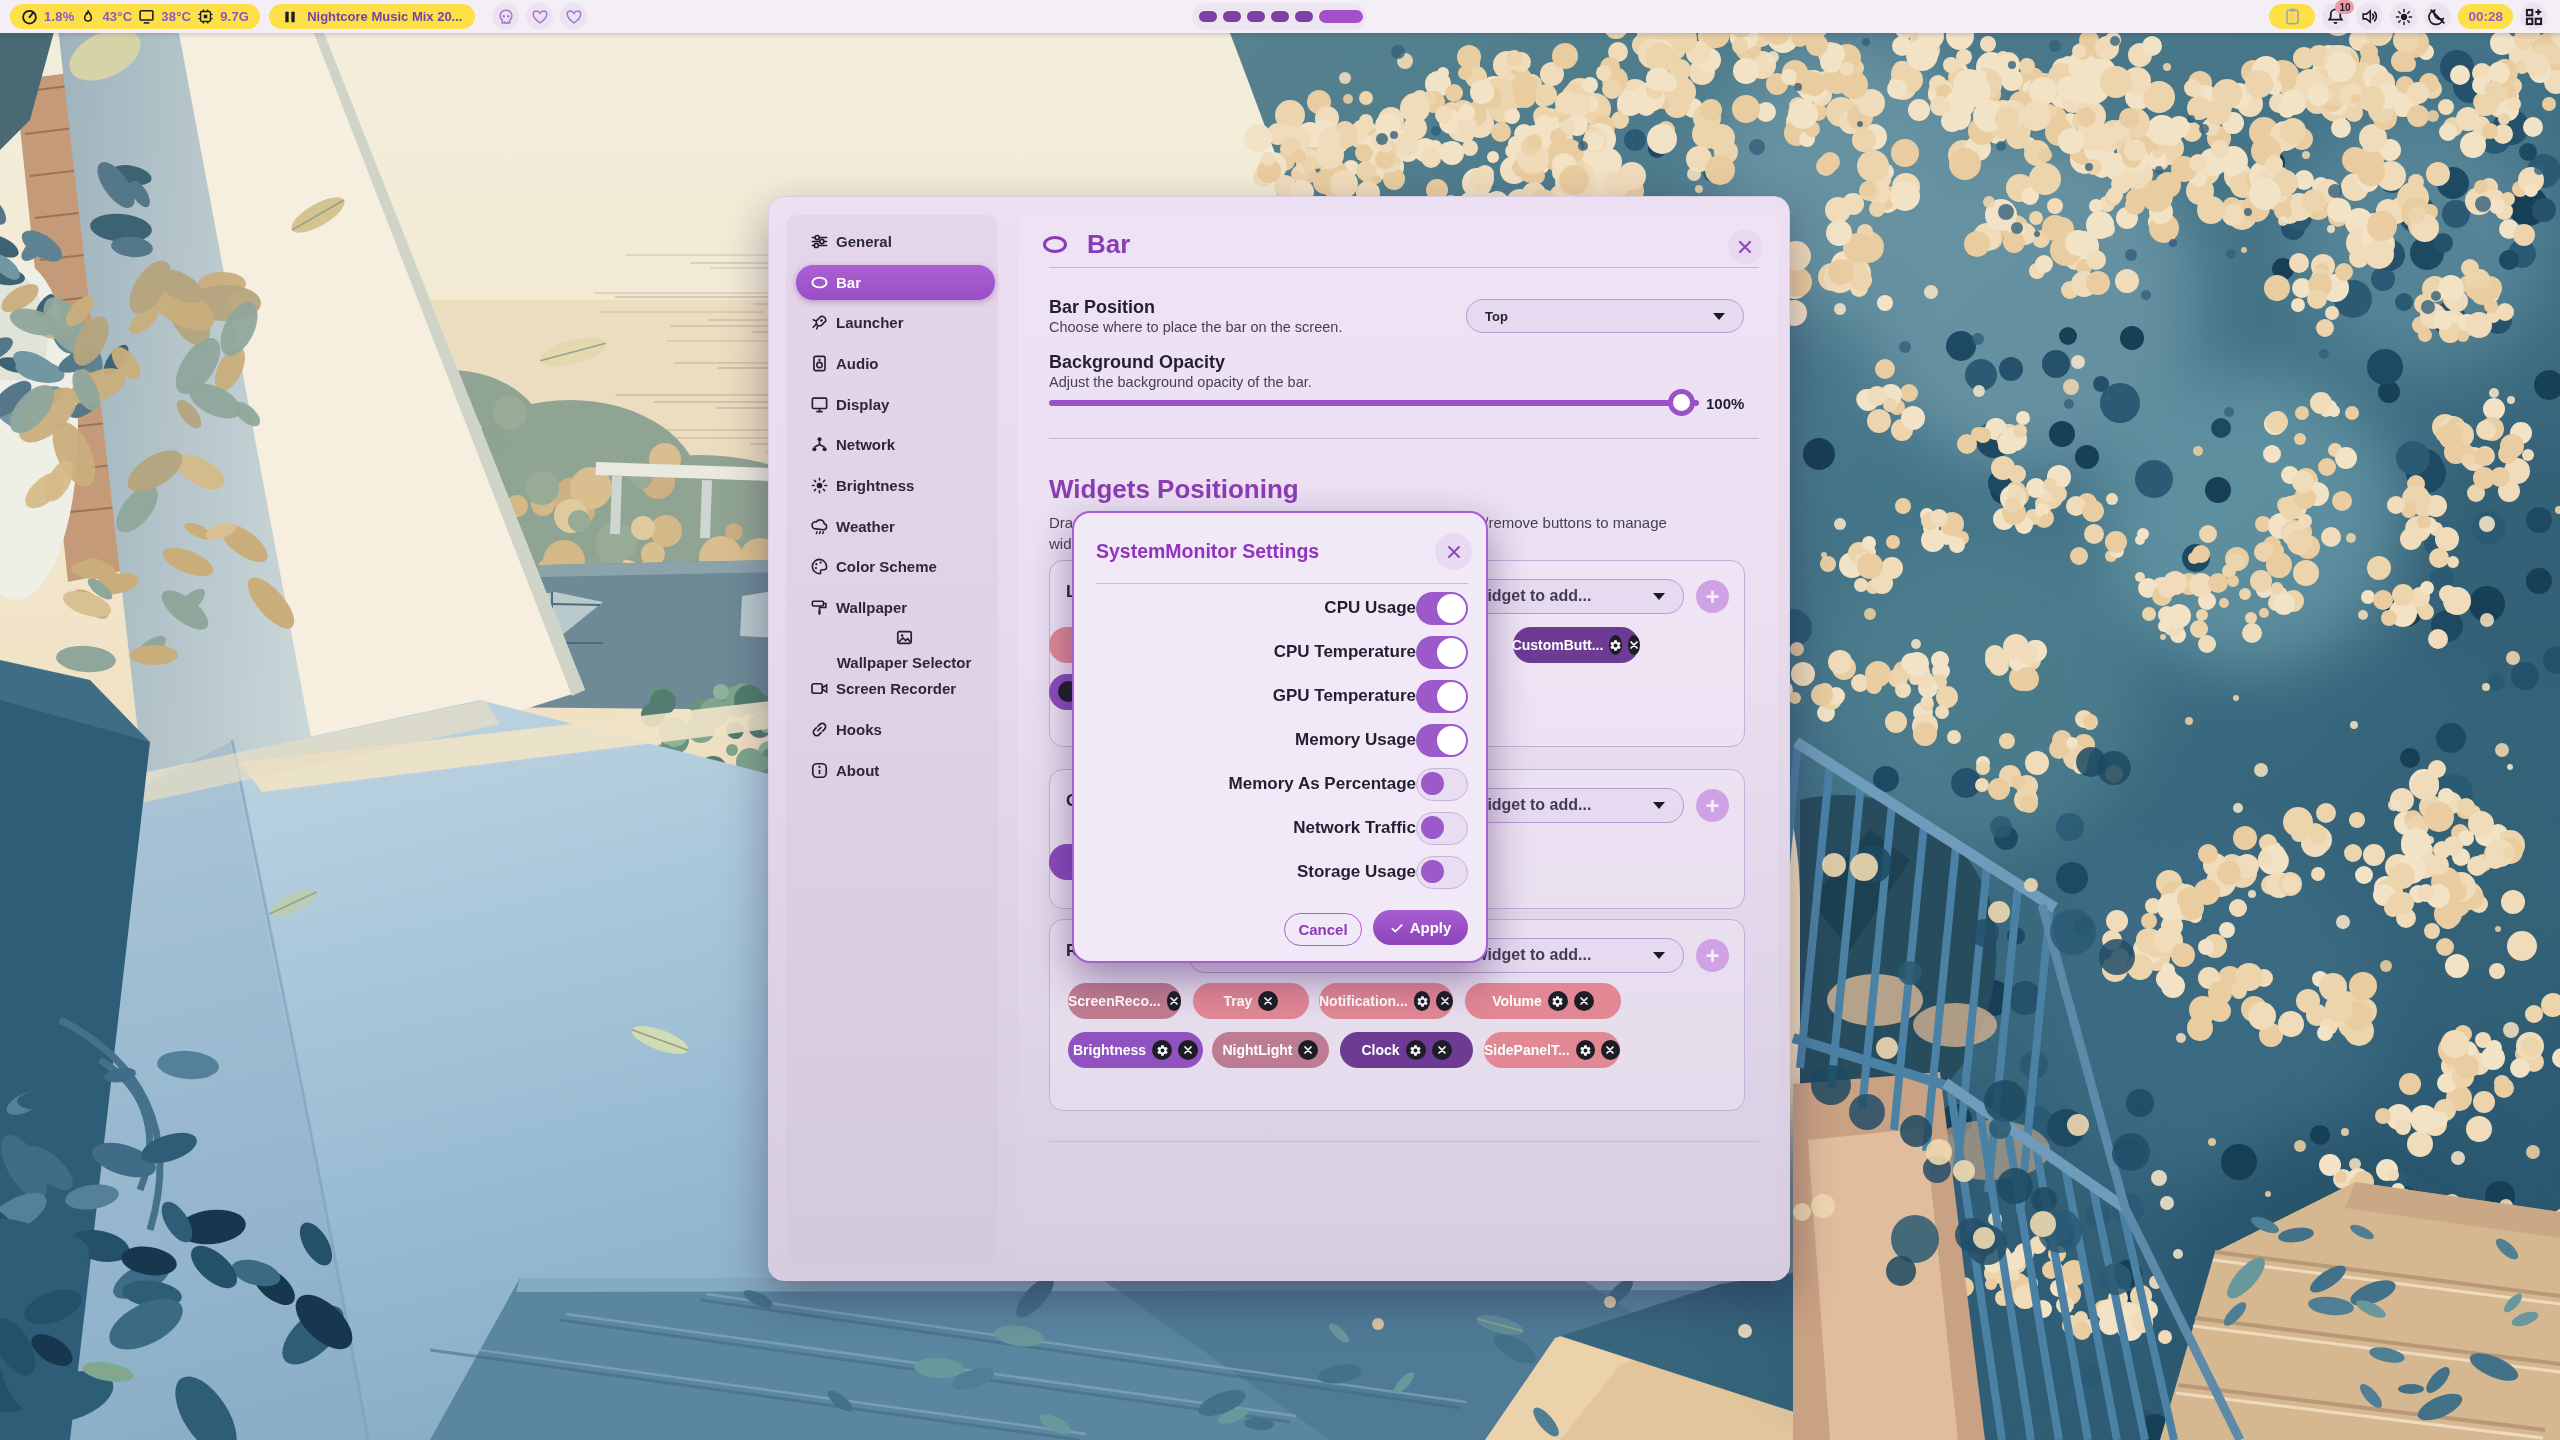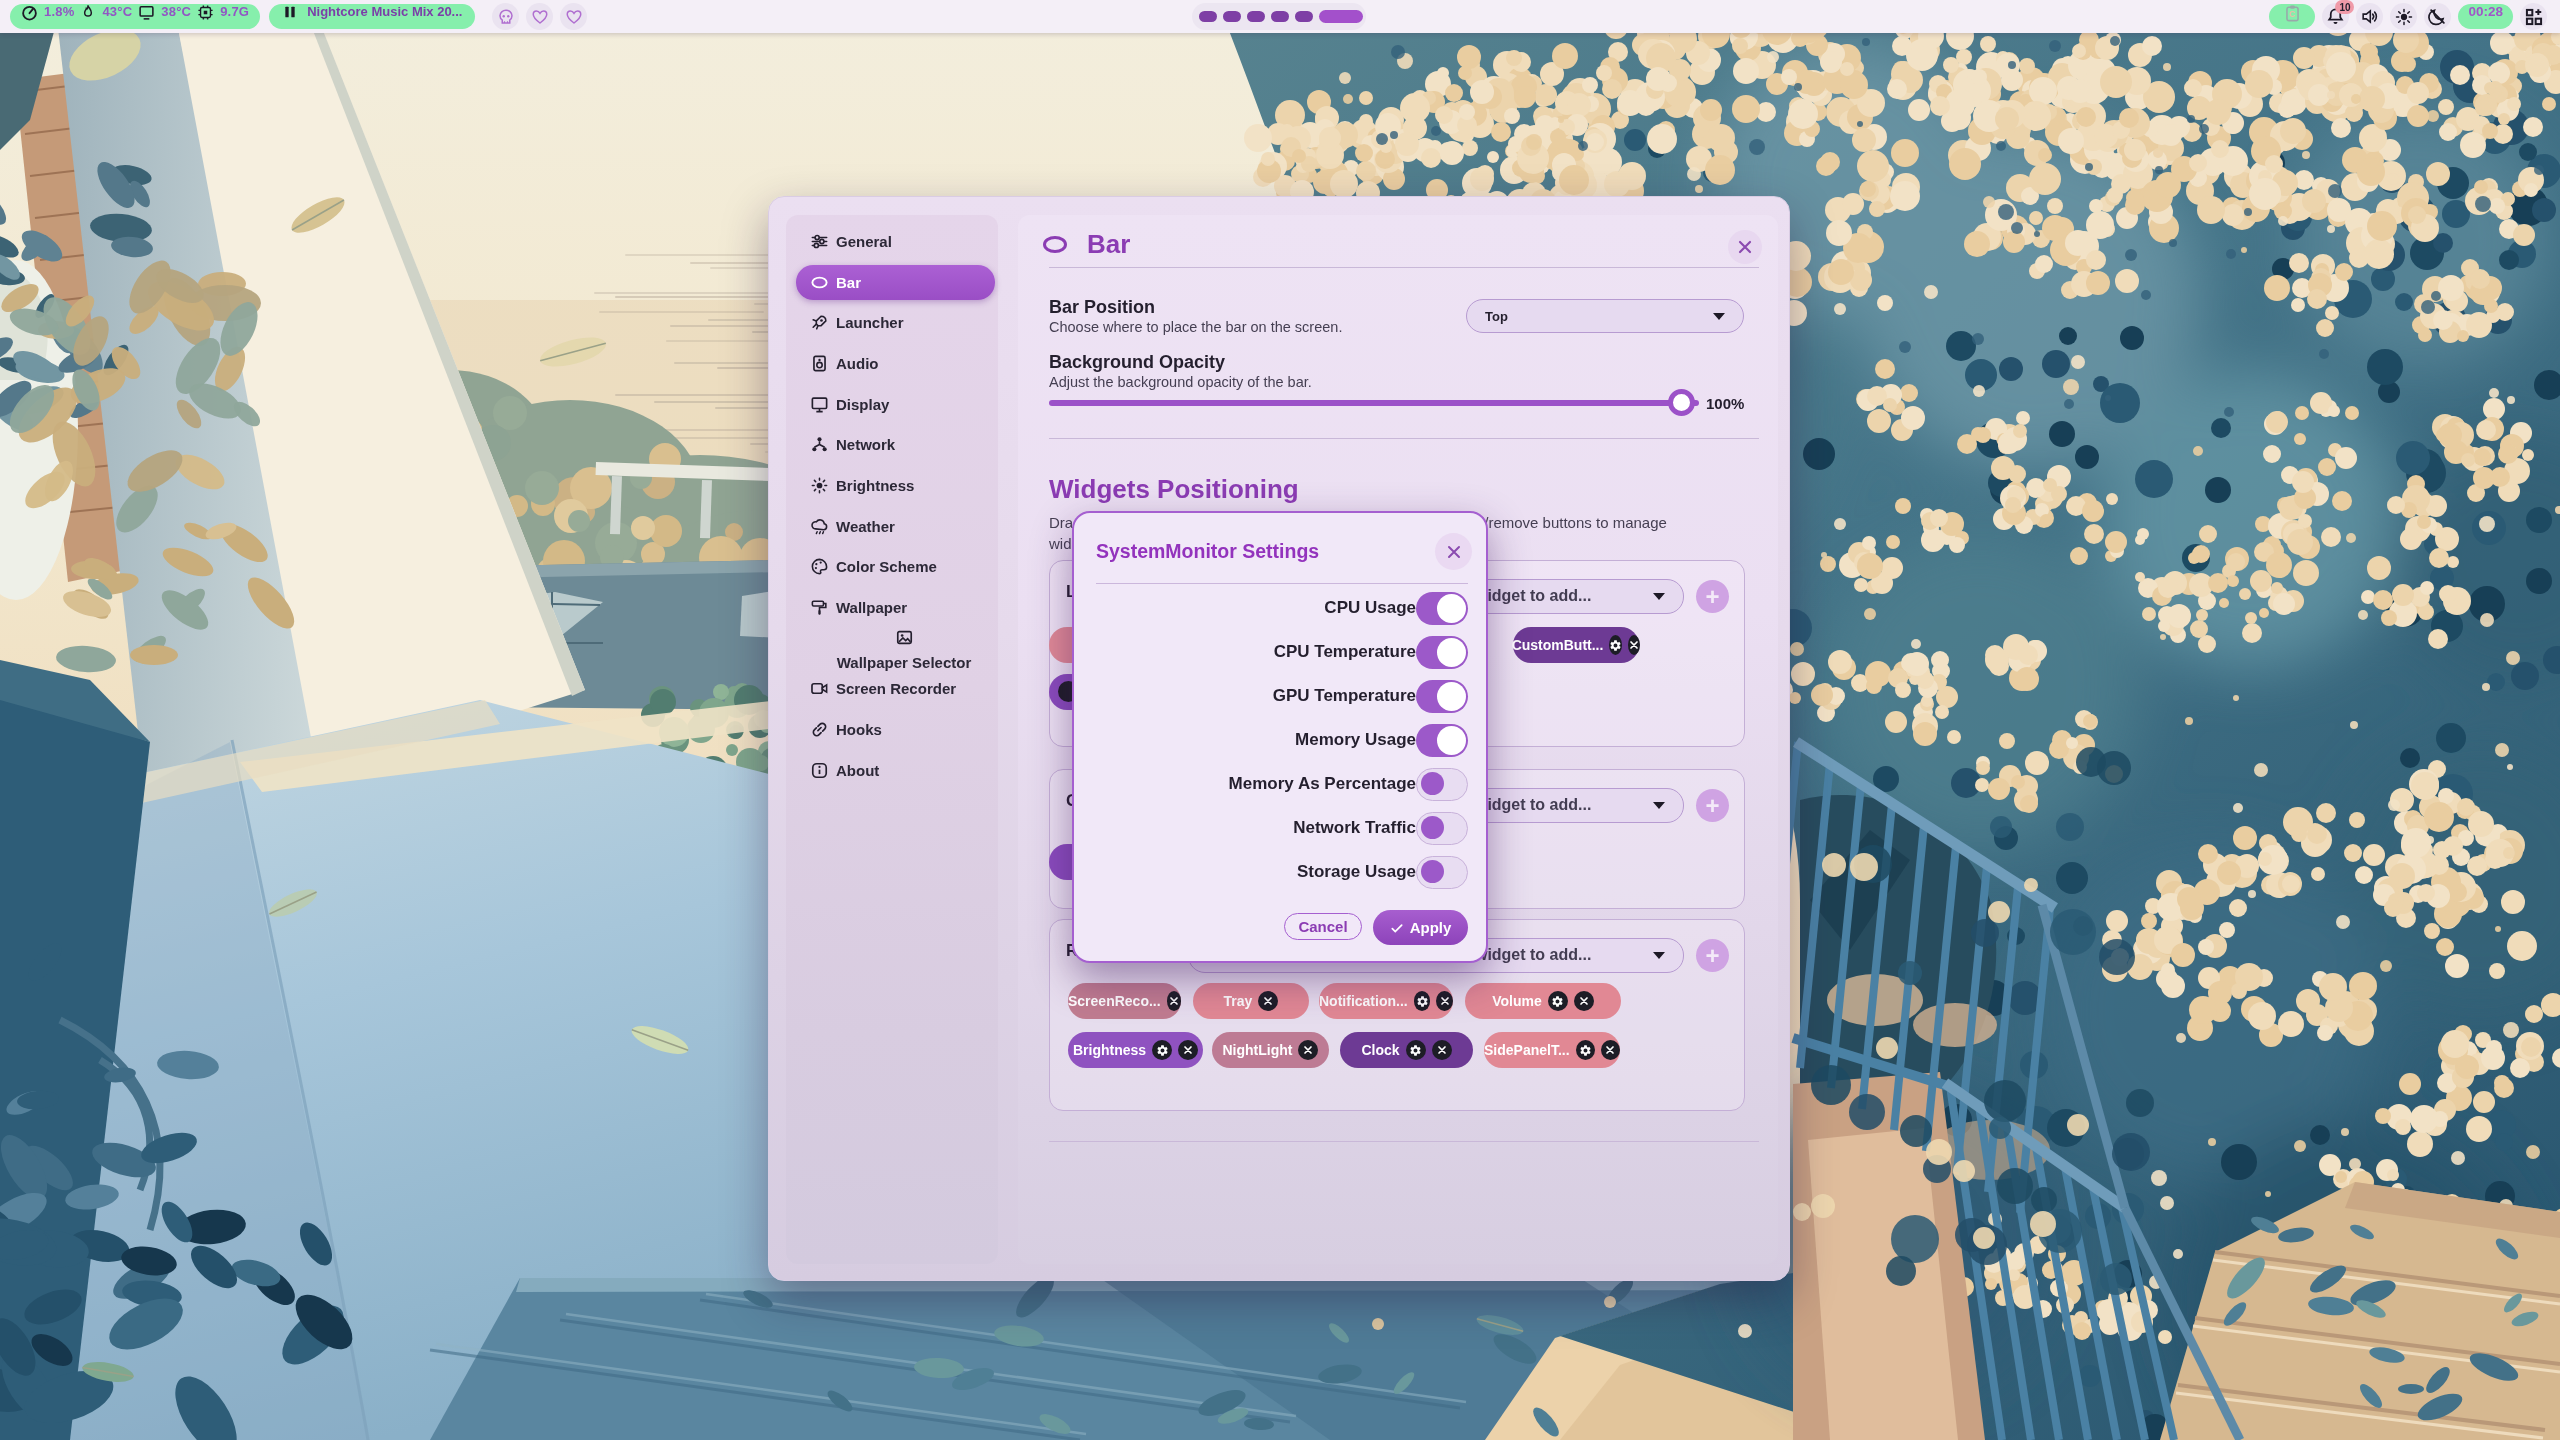--- a/index.html
+++ b/index.html
@@ -1,18 +1,18 @@
 <!DOCTYPE html>
 <html><head><meta charset="utf-8"><style>
 *{margin:0;padding:0;box-sizing:border-box}
 html,body{width:2560px;height:1440px;overflow:hidden;font-family:"Liberation Sans",sans-serif;background:#9db7c4}
 #wall{position:absolute;left:0;top:0}
 
 #bar{position:absolute;left:0;top:0;width:2560px;height:33px;background:#f4eff7;display:flex;align-items:center;box-shadow:0 2px 4px rgba(60,40,80,0.18)}
-.pill{background:#86efac;border-radius:13px;height:25px;display:flex;align-items:flex-start;gap:6px;padding:0 11px}
+.pill{background:#fde047;border-radius:13px;height:25px;display:flex;align-items:center;gap:6px;padding:0 11px}
 .circ{background:#eae3f0;border-radius:50%;width:27px;height:27px;flex:0 0 27px;display:flex;align-items:center;justify-content:center}
 .bartxt{color:#9256c4;font-size:13px;font-weight:bold;letter-spacing:0.2px}
 .mustxt{color:#7b3fa8;font-size:13px;font-weight:bold}
 #ws{position:absolute;left:1192px;top:3px;width:174px;height:27px;background:#ece6f1;border-radius:13.5px;display:flex;align-items:center;gap:6.5px;padding:0 5px 0 7px;box-sizing:border-box}
 .wsdot{width:17.5px;height:11.5px;border-radius:6px;background:#7e3fa5;flex:0 0 17.5px}
 .wsact{width:43.5px;height:13px;border-radius:6.5px;background:#a350cb;flex:0 0 43.5px}
 #clock{color:#a057c8;font-size:13.5px;font-weight:bold}
 
 #win{position:absolute;left:768px;top:196px;width:1022px;height:1085px;background:linear-gradient(180deg,#ebdff1 0%,#e6daec 40%,#ddd2e5 72%,#d6cce0 100%);border-radius:16px;box-shadow:0 18px 45px rgba(40,20,60,0.38);border:1px solid #d9cce3}
 #side{position:absolute;left:17px;top:18px;width:212px;height:1049px;background:linear-gradient(180deg,#e5d5ea 0%,#e0d1e5 45%,#d8cce0 78%,#d3cade 100%);border-radius:12px;padding-top:6px}
@@ -2865,16 +2865,16 @@
       <span class="tg tgoff">
         <span class="knob"></span>
       </span>
     </div>
     <div class="mrow" style="top:342px;height:34px">
       <span class="mlabel">Storage Usage</span>
       <span class="tg tgoff">
         <span class="knob"></span>
       </span>
     </div>
-    <div style="position:absolute;left:210px;top:400px;width:78px;height:27px;border:1.5px solid #a55fd0;border-radius:16.5px;display:flex;align-items:center;justify-content:center;color:#8b3cb3;font-size:15px;font-weight:bold">Cancel</div>
+    <div style="position:absolute;left:210px;top:400px;width:78px;height:33px;border:1.5px solid #a55fd0;border-radius:16.5px;display:flex;align-items:center;justify-content:center;color:#8b3cb3;font-size:15px;font-weight:bold">Cancel</div>
     <div style="position:absolute;left:299px;top:397px;width:95px;height:35px;background:linear-gradient(180deg,#a75ecf,#8d43ba);border-radius:17.5px;display:flex;align-items:center;justify-content:center;color:#fff;font-size:15px;font-weight:bold;gap:6px"><svg width="14" height="14" viewBox="0 0 24 24">
         <path d="M4 13 l5 5 L20 7" stroke="#fff" stroke-width="3" fill="none" stroke-linecap="round"></path>
       </svg>Apply</div>
   </div>
 </body></html>

